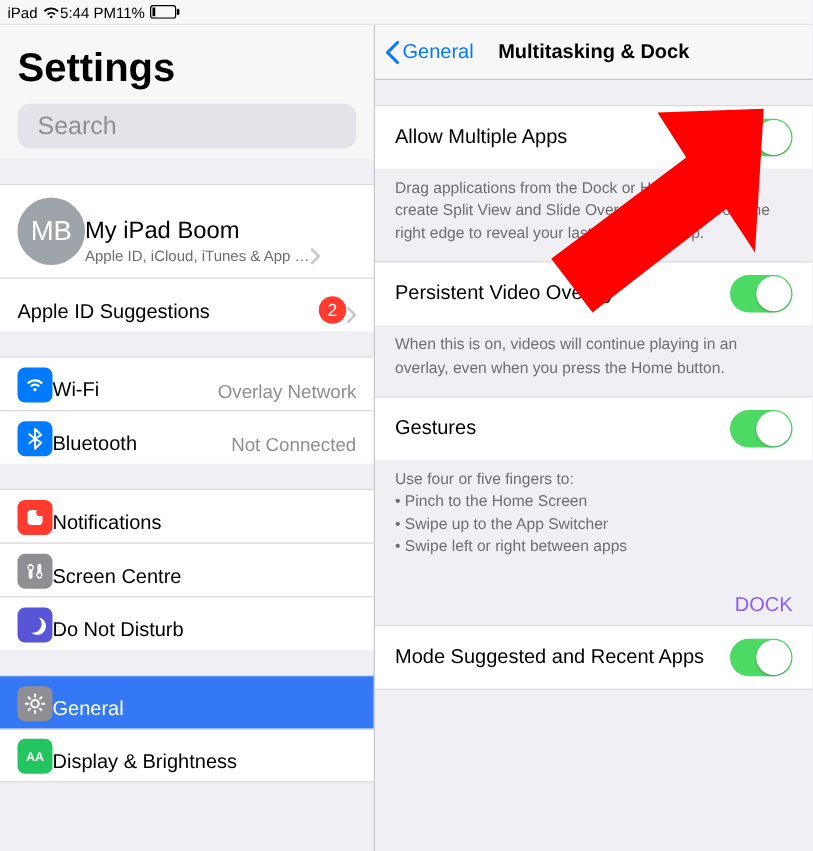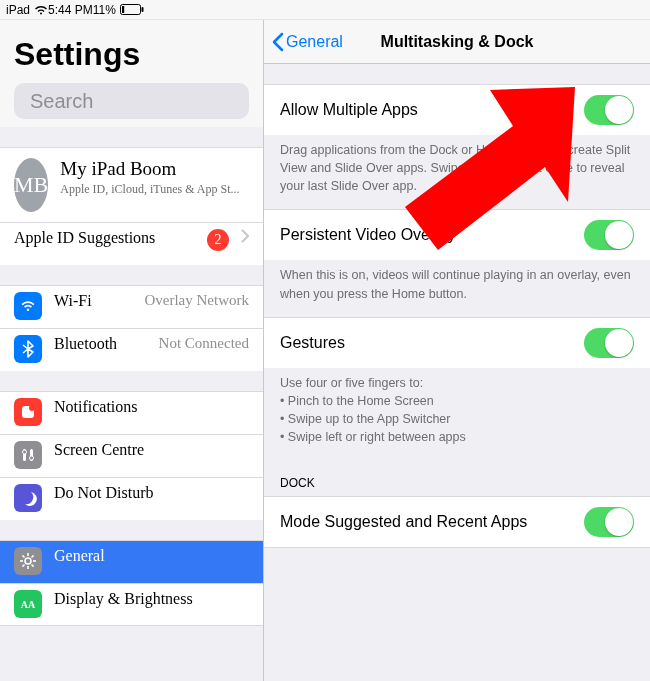--- a/index.html
+++ b/index.html
@@ -13,40 +13,38 @@
 }
 .statusbar {
   height: 20px; background: #f7f7f8;
   display: flex; align-items: center; justify-content: flex-start;
   font-size: 12px; padding: 0 6px;
   border-bottom: 1px solid #e5e5e8;
 }
 .statusbar .left, .statusbar .right { display: flex; align-items: center; gap: 4px; }
 .statusbar svg { display: block; }
 .split { flex: 1; display: flex; min-height: 0; }
-.sidebar { width: 264px; border-right: 1px solid #c8c7cc; background: #efeff4; display: flex; flex-direction: column; overflow-y: auto; }
+.sidebar { width: 300px; border-right: 1px solid #c8c7cc; background: #efeff4; display: flex; flex-direction: column; overflow-y: auto; }
 .detail { flex: 1; background: #efeff4; display: flex; flex-direction: column; position: relative; overflow-y: auto; }
 
 .sidebar-header { padding: 10px 14px 8px; background: #f7f7f8; }
 .sidebar-header h1 { font-size: 32px; font-weight: 700; margin: 6px 0 10px; }
 .searchbox {
   background: #e4e3e9; border-radius: 10px; height: 36px;
   display: flex; align-items: center; gap: 6px; padding: 0 10px; color: #8e8e93;
 }
 .searchbox input { border: none; background: transparent; font-size: 20px; flex: 1; outline: none; color: #000; }
 .searchbox input::placeholder { color: #8e8e93; }
 
 .group-gap { height: 20px; }
 
 .row {
   background: #fff; min-height: 43px;
-  display: flex; align-items: flex-start; padding: 6px 14px;
+  display: flex; align-items: flex-end; padding: 6px 14px;
   border-top: 1px solid #d9d9dd;
-  gap: 12px;
-  font-family: Liberation Serif, serif;
 }
 .row:last-child { border-bottom: 1px solid #d9d9dd; }
 .row .label { flex: 1; font-size: 16px; }
 .row .sub { color: #8e8e93; font-size: 15px; }
 .row .chev { color: #c7c7cc; }
 .row.selected { background: #3478f6; color: #fff; }
 
 .apple-id-row { padding: 10px 14px; }
 .apple-id-row .avatar {
   width: 54px; height: 54px; border-radius: 50%; background: #9fa4aa;
@@ -89,21 +87,21 @@
 }
 .detail-nav .title { font-size: 16px; font-weight: 600; }
 
 .drow {
   background: #fff; min-height: 44px; display: flex; align-items: center;
   padding: 10px 16px; border-top: 1px solid #d9d9dd; gap: 12px;
 }
 .drow:last-of-type { border-bottom: 1px solid #d9d9dd; }
 .drow .dl { flex: 1; font-size: 16px; }
 .dhelp { font-size: 12.5px; color: #6d6d72; padding: 6px 16px 14px; line-height: 1.45; }
-.dheader { font-size: 12px; color: #000000; padding: 16px 16px 6px; text-transform: uppercase; }
+.dheader { font-size: 16px; color: #8b5cf6; padding: 16px 16px 6px; text-transform: uppercase; text-align: right; }
 .bullets { padding-left: 0; list-style: none; }
 .bullets li::before { content: "• "; }
 
 .arrow-overlay { position: absolute; pointer-events: none; top: 52px; left: 86px; }
 </style>
 </head>
 <body>
 
 <div class="statusbar">
   <div class="left">

